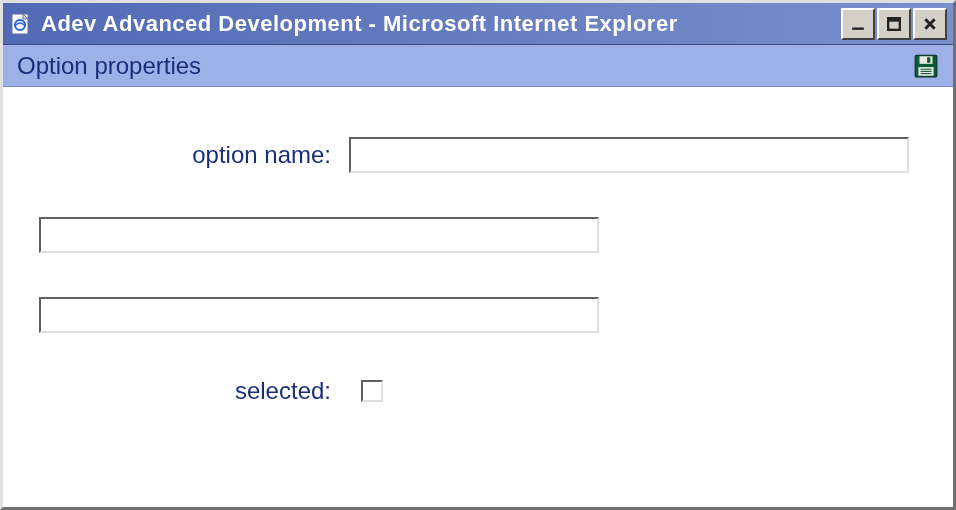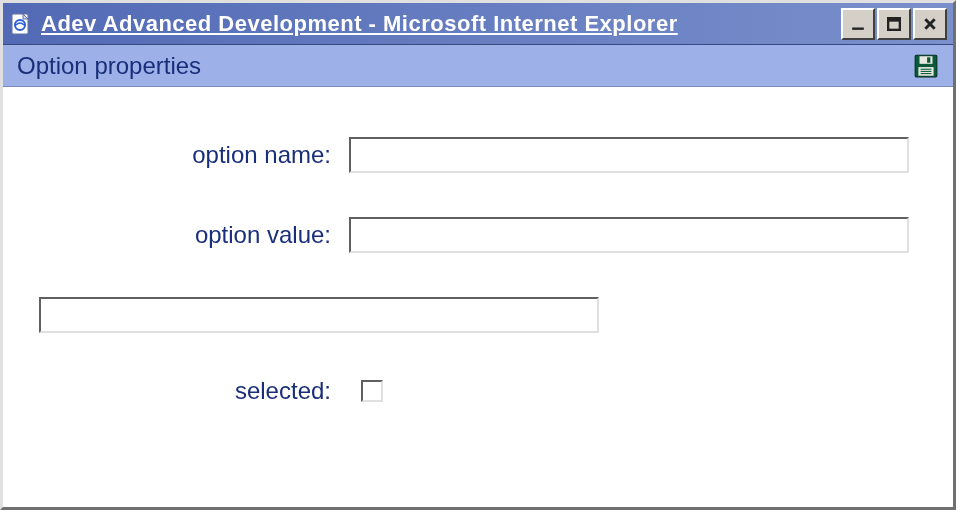--- a/index.html
+++ b/index.html
@@ -39,21 +39,20 @@
       height: 24px;
       margin-right: 8px;
       flex-shrink: 0;
     }
     .titlebar-text {
       color: #ffffff;
       font-weight: bold;
       font-size: 22px;
       flex: 1;
       letter-spacing: 0.5px;
-      text-decoration: underline;
     }
     .window-controls {
       display: flex;
       gap: 2px;
     }
     .window-btn {
       width: 34px;
       height: 32px;
       background: #d4d0c8;
       border: 2px solid;
@@ -191,21 +190,20 @@
   </div>
 
   <div class="content">
 
     <div class="form-row">
       <label class="form-label">option name:</label>
       <input type="text" class="form-input" value="" style="">
     </div>
 
     <div class="form-row">
-      <label class="form-label">option value:</label>
       <input type="text" class="form-input" value="" style="">
     </div>
 
     <div class="form-row">
       <input type="text" class="form-input" value="" style="">
     </div>
 
     <div class="form-row">
       <label class="form-label">selected:</label>
       <input type="checkbox" class="form-checkbox" style="">

